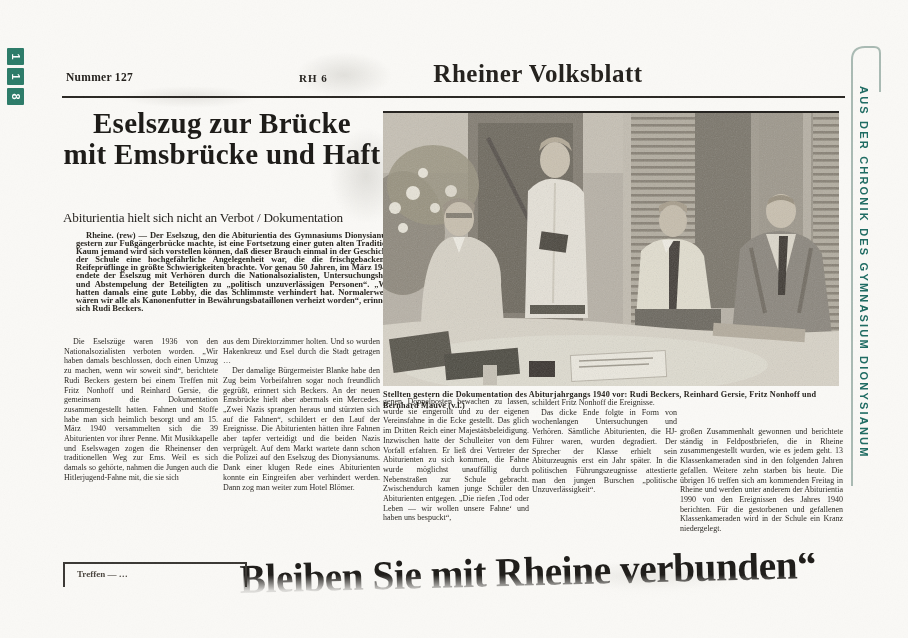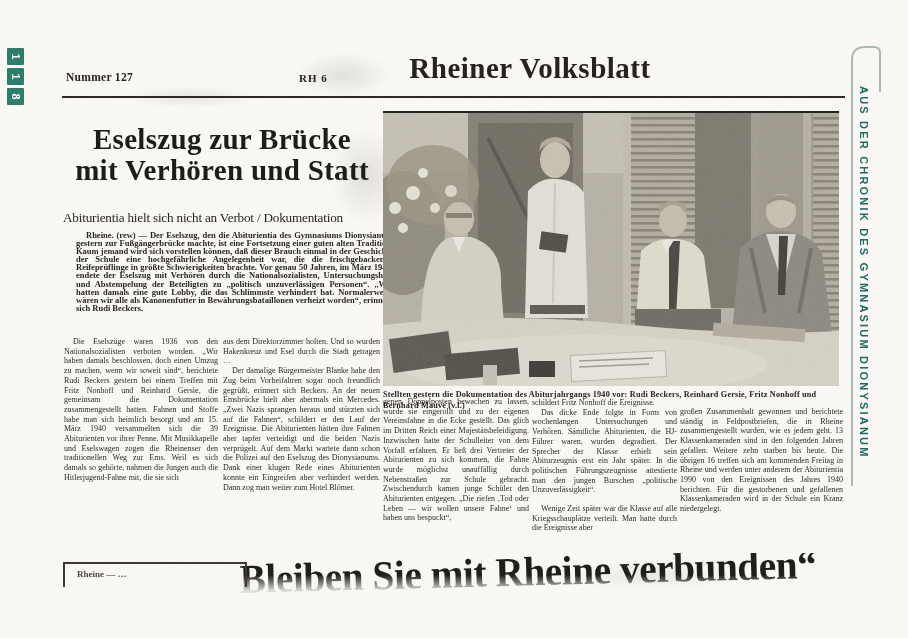--- a/index.html
+++ b/index.html
@@ -9,49 +9,49 @@
   
   .badges{position:absolute;left:7px;top:48px;}
   .badge{width:17px;height:17px;margin-bottom:3px;border-radius:1px;background:#2b7b68;
          display:flex;align-items:center;justify-content:center;}
   .badge span{display:block;transform:rotate(90deg);color:#fff;
          font-family:"Liberation Sans","DejaVu Sans",sans-serif;font-weight:bold;font-size:11px;line-height:11px;}
 
   
   .issue{position:absolute;left:66px;top:71px;font-size:11.5px;font-weight:bold;letter-spacing:.3px;}
   .section-code{position:absolute;left:283px;top:72px;font-size:11px;font-weight:bold;letter-spacing:1px;margin-left:16px;}
-  .masthead{position:absolute;left:360px;top:52px;width:340px;margin:0;text-align:center;
-            font-size:29px;font-weight:bold;letter-spacing:.5px;}
+  .masthead{position:absolute;left:360px;top:52px;width:340px;margin:8px;text-align:center;
+            font-size:25px;font-weight:bold;letter-spacing:.5px;}
   .rule{position:absolute;left:62px;top:96px;width:783px;height:2px;background:#2a2723;}
 
   
   .side-bracket{position:absolute;left:843px;top:40px;}
   .side-label{position:absolute;left:858px;top:86px;height:400px;
               writing-mode:vertical-rl;
               font-family:"Liberation Sans","DejaVu Sans",sans-serif;
               font-size:11px;font-weight:600;letter-spacing:2.2px;color:#1c6a61;white-space:nowrap;}
 
   
-  .headline{position:absolute;left:62px;top:124px;width:320px;margin:0;text-align:center;
+  .headline{position:absolute;left:62px;top:108px;width:320px;margin:0;text-align:center;
             font-size:29px;line-height:31px;font-weight:bold;letter-spacing:.3px;color:#1b1916;}
   .headline span{display:block;}
   .subhead{position:absolute;left:63px;top:210px;width:322px;font-size:13.2px;font-weight:normal;
            letter-spacing:-.2px;color:#201d19;}
   .lead{position:absolute;left:76px;top:231px;width:317px;font-size:8.5px;line-height:8.1px;
         font-weight:bold;text-align:justify;color:#27241f;}
   .lead p{margin:0;text-indent:10px;}
   .bodycol{position:absolute;font-size:8px;line-height:9.7px;text-align:justify;color:#2a2722;}
   .bodycol p{margin:0;text-indent:9px;}
   .bodycol p.cont{text-indent:0;}
   .bodycol p.gap{margin-top:9px;}
   .col1{left:64px;top:337px;width:154px;}
   .col2{left:223px;top:337px;width:157px;}
   .col3{left:383px;top:397px;width:146px;}
   .col4{left:532px;top:398px;width:145px;}
-  .col5{left:680px;top:407px;width:163px;}
+  .col5{left:680px;top:427px;width:163px;}
 
   
   .photo{position:absolute;left:383px;top:111px;width:456px;height:273px;border-top:2px solid #23211e;}
   .caption{position:absolute;left:383px;top:389px;width:459px;font-size:8.2px;line-height:11px;
            font-weight:bold;letter-spacing:.2px;color:#24211c;}
 
   
   .ad{position:absolute;left:233px;top:553px;width:618px;height:50px;overflow:hidden;}
   .ad-text{position:absolute;left:6px;top:2px;white-space:nowrap;font-weight:bold;font-size:41px;
            letter-spacing:-.5px;color:#1d1b18;transform:rotate(-1.5deg) scaleX(.96);transform-origin:left top;}
@@ -99,21 +99,21 @@
   <h1 class="masthead">Rheiner Volksblatt</h1>
   <div class="rule"></div>
 
   <svg class="side-bracket" width="50" height="450" viewBox="0 0 50 450">
     <path d="M9 446 L9 20 Q9 7 22 7 L31 7 Q37 7 37 13 L37 52" fill="none" stroke="#a9bab3" stroke-width="2"></path>
   </svg>
   <div class="side-label">AUS DER CHRONIK DES GYMNASIUM DIONYSIANUM</div>
 
   <h2 class="headline">
     <span>Eselszug zur Brücke</span>
-    <span>mit Verhören und Statt</span>
+    <span>mit Emsbrücke und Haft</span>
   </h2>
   <div class="subhead">Abiturientia hielt sich nicht an Verbot / Dokumentation</div>
 
   <div class="lead">
     <p>Rheine. (rew) — Der Eselszug, den die Abiturientia des Gymnasiums Dionysianum gestern zur Fußgängerbrücke machte, ist eine Fortsetzung einer guten alten Tradition. Kaum jemand wird sich vorstellen können, daß dieser Brauch einmal in der Geschichte der Schule eine hochgefährliche Angelegenheit war, die die frischgebackenen Reifeprüflinge in größte Schwierigkeiten brachte. Vor genau 50 Jahren, im März 1940, endete der Eselszug mit Verhören durch die Nationalsozialisten, Untersuchungshaft und Abstempelung der Beteiligten zu „politisch unzuverlässigen Personen“. „Wir hatten damals eine gute Lobby, die das Schlimmste verhindert hat. Normalerweise wären wir alle als Kanonenfutter in Bewährungsbataillonen verheizt worden“, erinnert sich Rudi Beckers.</p>
   </div>
 
   <div class="bodycol col1">
     <p>Die Eselszüge waren 1936 von den Nationalsozialisten verboten worden. „Wir haben damals beschlossen, doch einen Umzug zu machen, wenn wir soweit sind“, berichtete Rudi Beckers gestern bei einem Treffen mit Fritz Nonhoff und Reinhard Gersie, die gemeinsam die Dokumentation zusammengestellt hatten. Fahnen und Stoffe habe man sich heimlich besorgt und am 15. März 1940 versammelten sich die 39 Abiturienten vor ihrer Penne. Mit Musikkapelle und Eselswagen zogen die Rheinenser den traditionellen Weg zur Ems. Weil es sich damals so gehörte, nahmen die Jungen auch die Hitlerjugend-Fahne mit, die sie sich</p>
   </div>
@@ -205,34 +205,33 @@
 
   <div class="caption">Stellten gestern die Dokumentation des Abiturjahrgangs 1940 vor: Rudi Beckers, Reinhard Gersie, Fritz Nonhoff und Bernhard Mauve (v.l.)</div>
 
   <div class="bodycol col3">
     <p class="cont">genen Doppelposten bewachen zu lassen, wurde sie eingerollt und zu der eigenen Vereinsfahne in die Ecke gestellt. Das glich im Dritten Reich einer Majestätsbeleidigung. Inzwischen hatte der Schulleiter von dem Vorfall erfahren. Er ließ drei Vertreter der Abiturienten zu sich kommen, die Fahne wurde möglichst unauffällig durch Nebenstraßen zur Schule gebracht. Zwischendurch kamen junge Schüler den Abiturienten entgegen. „Die riefen ‚Tod oder Leben — wir wollen unsere Fahne‘ und haben uns bespuckt“,</p>
   </div>
 
   <div class="bodycol col4">
     <p class="cont">schildert Fritz Nonhoff die Ereignisse.</p>
     <p>Das dicke Ende folgte in Form von wochenlangen Untersuchungen und Verhören. Sämtliche Abiturienten, die HJ-Führer waren, wurden degradiert. Der Sprecher der Klasse erhielt sein Abiturzeugnis erst ein Jahr später. In die politischen Führungszeugnisse attestierte man den jungen Burschen „politische Unzuverlässigkeit“.</p>
-    <p class="gap">Wenige Zeit später war die Klasse auf alle Kriegsschauplätze verteilt. Man hatte durch die Ereignisse aber</p>
   </div>
 
   <div class="bodycol col5">
     <p class="cont">großen Zusammenhalt gewonnen und berichtete ständig in Feldpostbriefen, die in Rheine zusammengestellt wurden, wie es jedem geht. 13 Klassenkameraden sind in den folgenden Jahren gefallen. Weitere zehn starben bis heute. Die übrigen 16 treffen sich am kommenden Freitag in Rheine und werden unter anderem der Abiturientia 1990 von den Ereignissen des Jahres 1940 berichten. Für die gestorbenen und gefallenen Klassenkameraden wird in der Schule ein Kranz niedergelegt.</p>
   </div>
 
   <div class="ad">
     <div class="ad-text">Bleiben Sie mit Rheine verbunden“</div>
     <div class="ad-fade"></div>
   </div>
 
   <div class="clipbox">
-    <span>Rheine — …</span>
+    <span>Treffen — …</span>
   </div>
 
   <svg class="noise" width="908" height="638">
     <defs>
       <filter id="pagegrain" x="0" y="0" width="100%" height="100%">
         <feTurbulence type="fractalNoise" baseFrequency="0.85" numOctaves="2" stitchTiles="stitch"></feTurbulence>
         <feColorMatrix type="saturate" values="0"></feColorMatrix>
       </filter>
     </defs>
     <rect width="908" height="638" filter="url(#pagegrain)" opacity="0.045"></rect>

